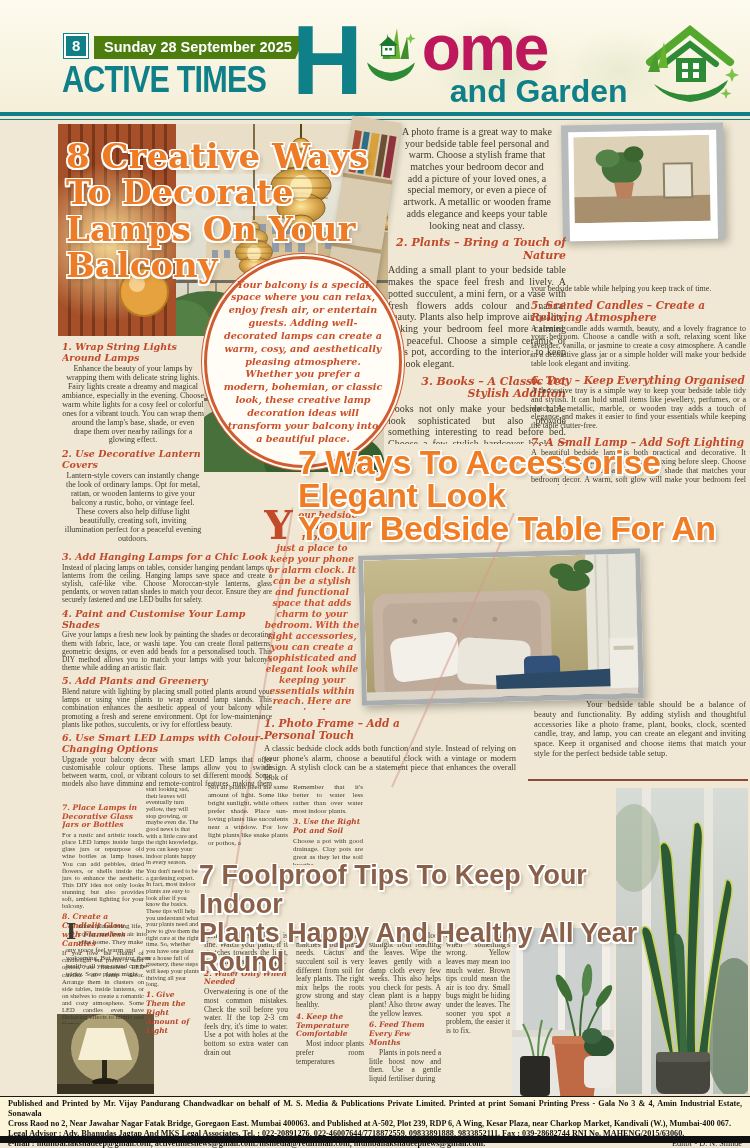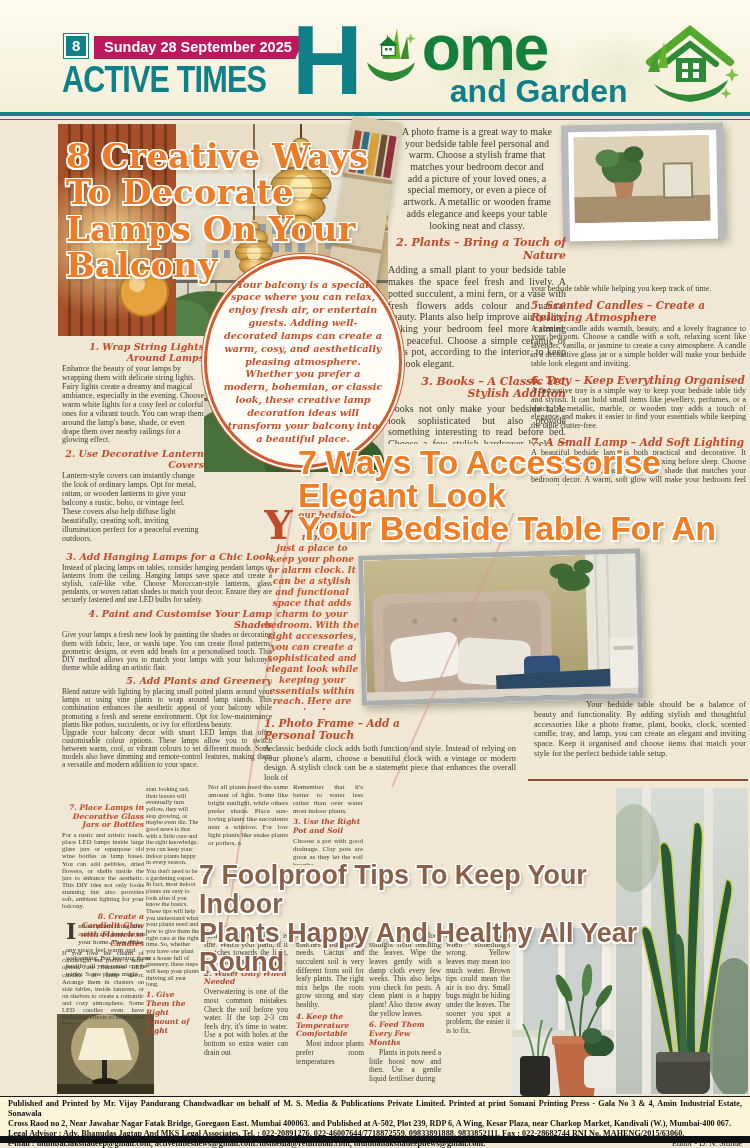--- a/index.html
+++ b/index.html
@@ -6,30 +6,30 @@
   #page{position:relative;width:750px;height:1148px;margin:0 auto;background:#f0e8d4;
         font-family:"Liberation Serif",serif;overflow:hidden;}
   [data-name]{box-sizing:border-box;}
   
   .hdr{position:absolute;left:0;top:0;width:750px;height:112px;background:linear-gradient(#fdfbee,#f5efd9);}
   .hdr-blob{position:absolute;border-radius:50%;opacity:.25;filter:blur(2px);}
   .b1{left:420px;top:20px;width:150px;height:90px;background:radial-gradient(closest-side,#a9c98f,transparent);}
   .b2{left:560px;top:30px;width:120px;height:80px;background:radial-gradient(closest-side,#bcd2a2,transparent);}
   .pn{position:absolute;left:64px;top:34px;background:#0f7f88;color:#fff;border:2px solid #fff;
       box-shadow:0 0 0 1px #0f7f88;font:bold 15px/18px "Liberation Sans",sans-serif;padding:1px 6px;}
-  .datebar{position:absolute;left:94px;top:36px;background:#be185d;color:#fff;
+  .datebar{position:absolute;left:94px;top:36px;background:#4d7c0f;color:#fff;
       font:bold 14.5px/18px "Liberation Sans",sans-serif;padding:2px 14px 3px 10px;
       clip-path:polygon(0 0,100% 0,95% 100%,0 100%);}
   .masthead{position:absolute;left:62px;top:60px;color:#0f7f88;
       font:bold 36px/40px "Liberation Sans",sans-serif;transform:scaleX(.85);transform-origin:left;letter-spacing:-1px;}
   .logo{position:absolute;left:292px;top:22px;display:flex;align-items:flex-start;}
   .logo-h{font:bold 98px/76px "Liberation Sans",sans-serif;color:#0f7f88;letter-spacing:-3px;}
   .logo-right{display:flex;flex-direction:column;margin-left:2px;}
   .logo-row1{display:flex;align-items:flex-start;}
-  .logo-ome{font:bold 64px/52px "Liberation Sans",sans-serif;color:#15803d;letter-spacing:-2px;}
+  .logo-ome{font:bold 64px/52px "Liberation Sans",sans-serif;color:#be185d;letter-spacing:-2px;}
   .logo-and{font:bold 32px/30px "Liberation Sans",sans-serif;color:#0f7f88;margin:2px 0 0 28px;}
   .hdr-rule{position:absolute;left:0;top:112px;width:750px;height:4px;background:#0f7f88;}
   .hdr-rule2{position:absolute;left:0;top:119px;width:750px;height:1px;background:#0f7f88;}
   
   .photo{position:absolute;overflow:hidden;}
   .framecard{background:#b7bbbc;padding:7px;box-shadow:3px 4px 8px rgba(0,0,0,.28);}
   .framecard .mat{background:#fff;padding:5px;height:100%;}
   
   .outl{text-shadow:-1.5px -1.5px 0 #fff,1.5px -1.5px 0 #fff,-1.5px 1.5px 0 #fff,1.5px 1.5px 0 #fff,
         0 -1.5px 0 #fff,0 1.5px 0 #fff,-1.5px 0 0 #fff,1.5px 0 0 #fff,3px 3px 4px rgba(60,30,0,.25);}
@@ -39,27 +39,27 @@
         font:bold 34px/.97 "Liberation Sans",sans-serif;letter-spacing:-.5px;}
   .hl-plants{position:absolute;left:199px;top:860px;width:465px;z-index:7;color:#8a6148;
         font:bold 28px/1.04 "Liberation Sans",sans-serif;transform:scaleX(.96);transform-origin:left;}
   
   .circle{position:absolute;left:204px;top:256px;width:198px;height:212px;background:#fffdf6;
         border-radius:50%;border:3px solid #d05c31;box-shadow:0 0 0 2px #fffdf6,0 0 0 3px #d05c31;
         display:flex;align-items:center;justify-content:center;text-align:center;padding:16px;z-index:6;}
   .circle-text{font:bold italic 9.6px/1.34 "DejaVu Serif",serif;color:#cc4f2a;}
   
   .col{position:absolute;z-index:5;color:#3c3a30;overflow:hidden;}
-  .sh{font:bold italic 9.5px/1.15 "DejaVu Serif",serif;color:#c2492a;text-align:right;margin:4px 0 1px;}
+  .sh{font:bold italic 9.5px/1.15 "DejaVu Serif",serif;color:#c2492a;text-align:left;margin:4px 0 1px;}
   .sh2{font:bold italic 11px/1.15 "DejaVu Serif",serif;color:#c2492a;text-align:right;margin:6px 0 2px;}
   .sh3{font:bold italic 10.5px/1.18 "DejaVu Serif",serif;color:#c2492a;text-align:left;margin:5px 0 1px;}
   .shp{font:bold italic 7.4px/1.2 "DejaVu Serif",serif;color:#b5452c;text-align:left;margin:3px 0 1px;}
   .sb{text-align:justify;}
   .lampcol1{left:62px;top:338px;width:142px;height:208px;}
-  .lampcol1 .sb{font-size:8px;line-height:1.12;text-align:left;}
+  .lampcol1 .sb{font-size:8px;line-height:1.12;text-align:center;}
   .lampcol2{left:62px;top:548px;width:210px;height:238px;}
   .lampcol2 .sb{font-size:7.4px;line-height:1.1;}
   .lampcol3{left:62px;top:788px;width:82px;height:224px;margin-top:12px;}
   .lampcol3 .sb{font-size:6.6px;line-height:1.08;}
   .lampcol3 .sh{font-size:7.6px;}
   .bs-midcol{left:388px;top:126px;width:178px;height:318px;}
   .bs-midcol .sb{font-size:10px;line-height:1.17;}
   .wedge{width:150px;margin:0 auto;text-align:center;}
   .bs-rightcol{left:531px;top:244px;width:215px;height:200px;margin-top:41px;}
   .bs-rightcol .sb{font-size:8px;line-height:1.1;}
@@ -286,20 +286,21 @@
     <div class="sh" data-name="lamp-tip-heading">2. Use Decorative Lantern Covers</div>
     <div class="sb" data-name="lamp-tip-body">Lantern-style covers can instantly change the look of ordinary lamps. Opt for metal, rattan, or wooden lanterns to give your balcony a rustic, boho, or vintage feel. These covers also help diffuse light beautifully, creating soft, inviting illumination perfect for a peaceful evening outdoors.</div>
   </div>
   <div class="col lampcol2" data-name="lamps-column-2">
     <div class="sh" data-name="lamp-tip-heading">3. Add Hanging Lamps for a Chic Look</div>
     <div class="sb" data-name="lamp-tip-body">Instead of placing lamps on tables, consider hanging pendant lamps or lanterns from the ceiling. Hanging lamps save space and create a stylish, café-like vibe. Choose Moroccan-style lanterns, glass pendants, or woven rattan shades to match your decor. Ensure they are securely fastened and use LED bulbs for safety.</div>
     <div class="sh" data-name="lamp-tip-heading">4. Paint and Customise Your Lamp Shades</div>
     <div class="sb" data-name="lamp-tip-body">Give your lamps a fresh new look by painting the shades or decorating them with fabric, lace, or washi tape. You can create floral patterns, geometric designs, or even add beads for a personalised touch. This DIY method allows you to match your lamps with your balcony's theme while adding an artistic flair.</div>
     <div class="sh" data-name="lamp-tip-heading">5. Add Plants and Greenery</div>
     <div class="sb" data-name="lamp-tip-body">Blend nature with lighting by placing small potted plants around your lamps or using vine plants to wrap around lamp stands. This combination enhances the aesthetic appeal of your balcony while promoting a fresh and serene environment. Opt for low-maintenance plants like pothos, succulents, or ivy for effortless beauty.</div>
+    <div class="sh" data-name="lamp-tip-heading">6. Use Smart LED Lamps with Colour-Changing Options</div>
     <div class="sb" data-name="lamp-tip-body">Upgrade your balcony decor with smart LED lamps that offer customisable colour options. These lamps allow you to switch between warm, cool, or vibrant colours to set different moods. Some models also have dimming and remote-control features, making them a versatile and modern addition to your space.</div>
   </div>
   <div class="col lampcol3" data-name="lamps-column-3">
     <div class="sh" data-name="lamp-tip-heading">7. Place Lamps in Decorative Glass Jars or Bottles</div>
     <div class="sb" data-name="lamp-tip-body">For a rustic and artistic touch, place LED lamps inside large glass jars or repurpose old wine bottles as lamp bases. You can add pebbles, dried flowers, or shells inside the jars to enhance the aesthetic. This DIY idea not only looks stunning but also provides soft, ambient lighting for your balcony.</div>
     <div class="sh" data-name="lamp-tip-heading">8. Create a Candlelit Glow with Flameless Candles</div>
     <div class="sb" data-name="lamp-tip-body">If you love the charm of candlelight but prefer a safer option, use flameless LED candles as lamp decor. Arrange them in clusters on side tables, inside lanterns, or on shelves to create a romantic and cozy atmosphere. Some LED candles even have flickering effects to mimic real flames.</div>
   </div>
 
   <div class="bookshelf" data-name="bookshelf-photo">
@@ -506,21 +507,21 @@
       </g>
       <path d="M64,268 C64,240 62,180 58,150 C60,142 66,146 68,158 C70,200 70,250 72,268 Z" fill="#3a6b40"></path>
       <rect x="40" y="264" width="54" height="42" rx="8" fill="#46463f"></rect>
       <rect x="40" y="264" width="54" height="10" rx="4" fill="#5a5a50"></rect>
     </svg>
   </div>
 
   <div class="footer" data-name="footer">
     <div class="f-line" data-name="footer-line">Published and Printed by Mr. Vijay Pandurang Chandwadkar on behalf of M. S. Media &amp; Publications Private Limited. Printed at print Somani Printing Press - Gala No 3 &amp; 4, Amin Industrial Estate, Sonawala</div>
     <div class="f-line" data-name="footer-line">Cross Raod no 2, Near Jawahar Nagar Fatak Bridge, Goregaon East. Mumbai 400063. and Published at A-502, Plot 239, RDP 6, A Wing, Kesar Plaza, near Charkop Market, Kandivali (W.), Mumbai-400 067.</div>
-    <div class="f-line" data-name="footer-line">Legal Advisor : Adv. Bhanudas Jagtap And MKS Legal Associates, Tel. : 022-20891276, 022-46007644/7718872559, 09833891888, 9833852111. Fax : 022-28682744  RNI No. MAHENG/2015/63060.</div>
+    <div class="f-line" data-name="footer-line">Legal Advisor : Adv. Bhanudas Jagtap And MKS Legal Associates, Tel. : 022-20891276, 022-46007644/7718872559, 09833891888, 9833852111. Fax : 039-28682744  RNI No. MAHENG/2015/63060.</div>
     <div class="f-line f-last">
       <span data-name="footer-line">e-mail : mumbai.lakshadeep@gmail.com,  activetimesnews@gmail.com./msmedia@rediffmail.com, mumbailakshadeepnews@gmail.com.</span>
       <span class="f-ed" data-name="footer-editor">Editor - D. N. Shinde</span>
     </div>
   </div>
   <div class="bottom-bar" data-name="bottom-bar"></div>
 
 </div>
 
 </body></html>

